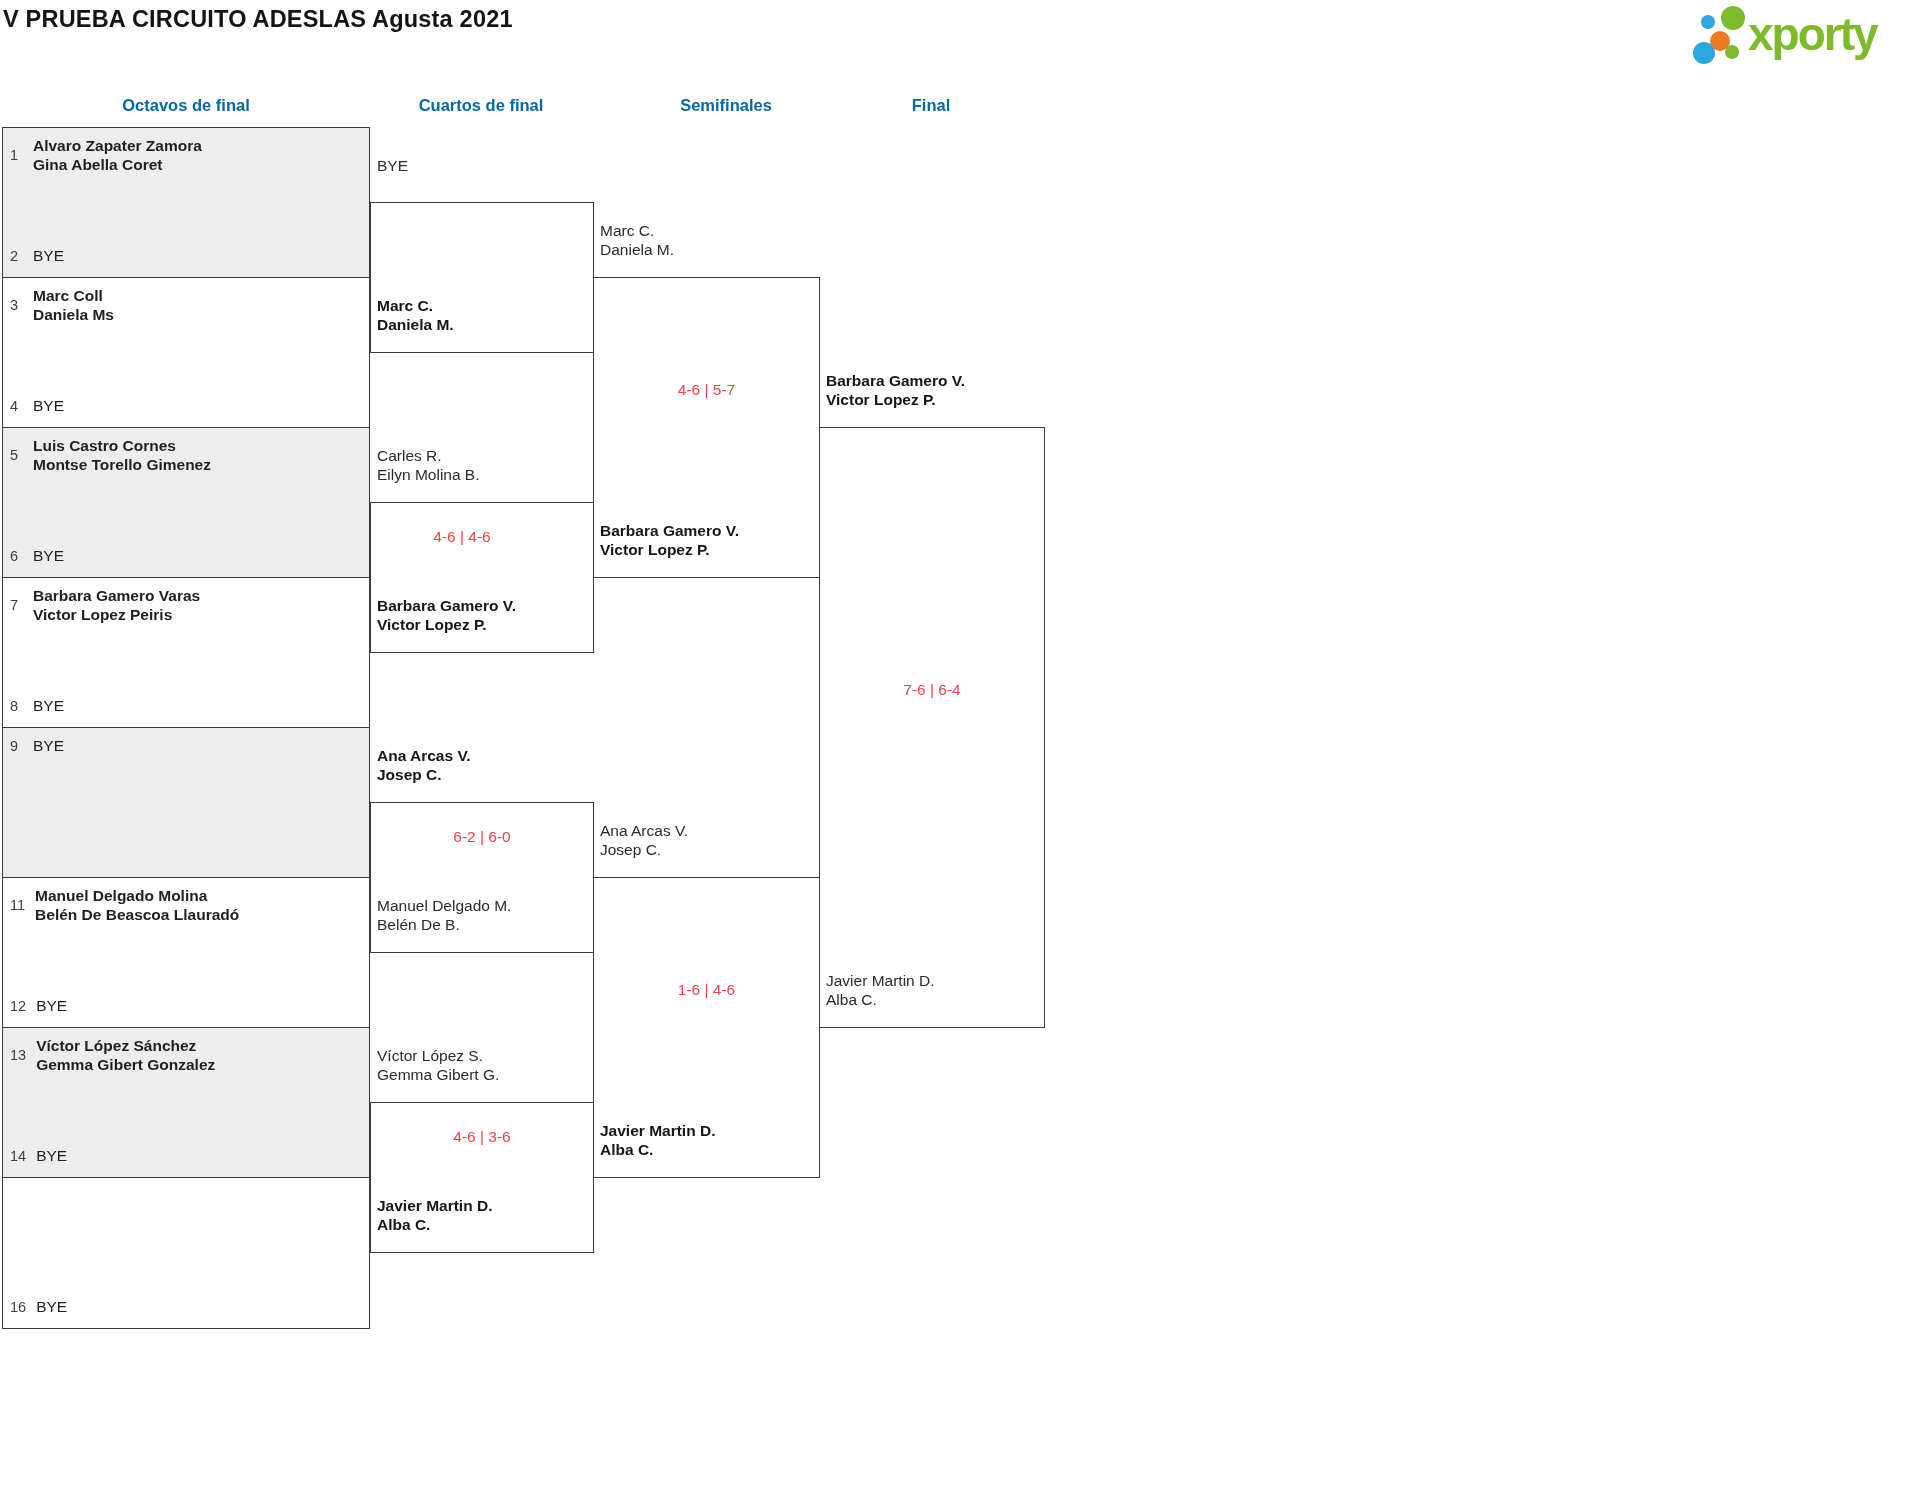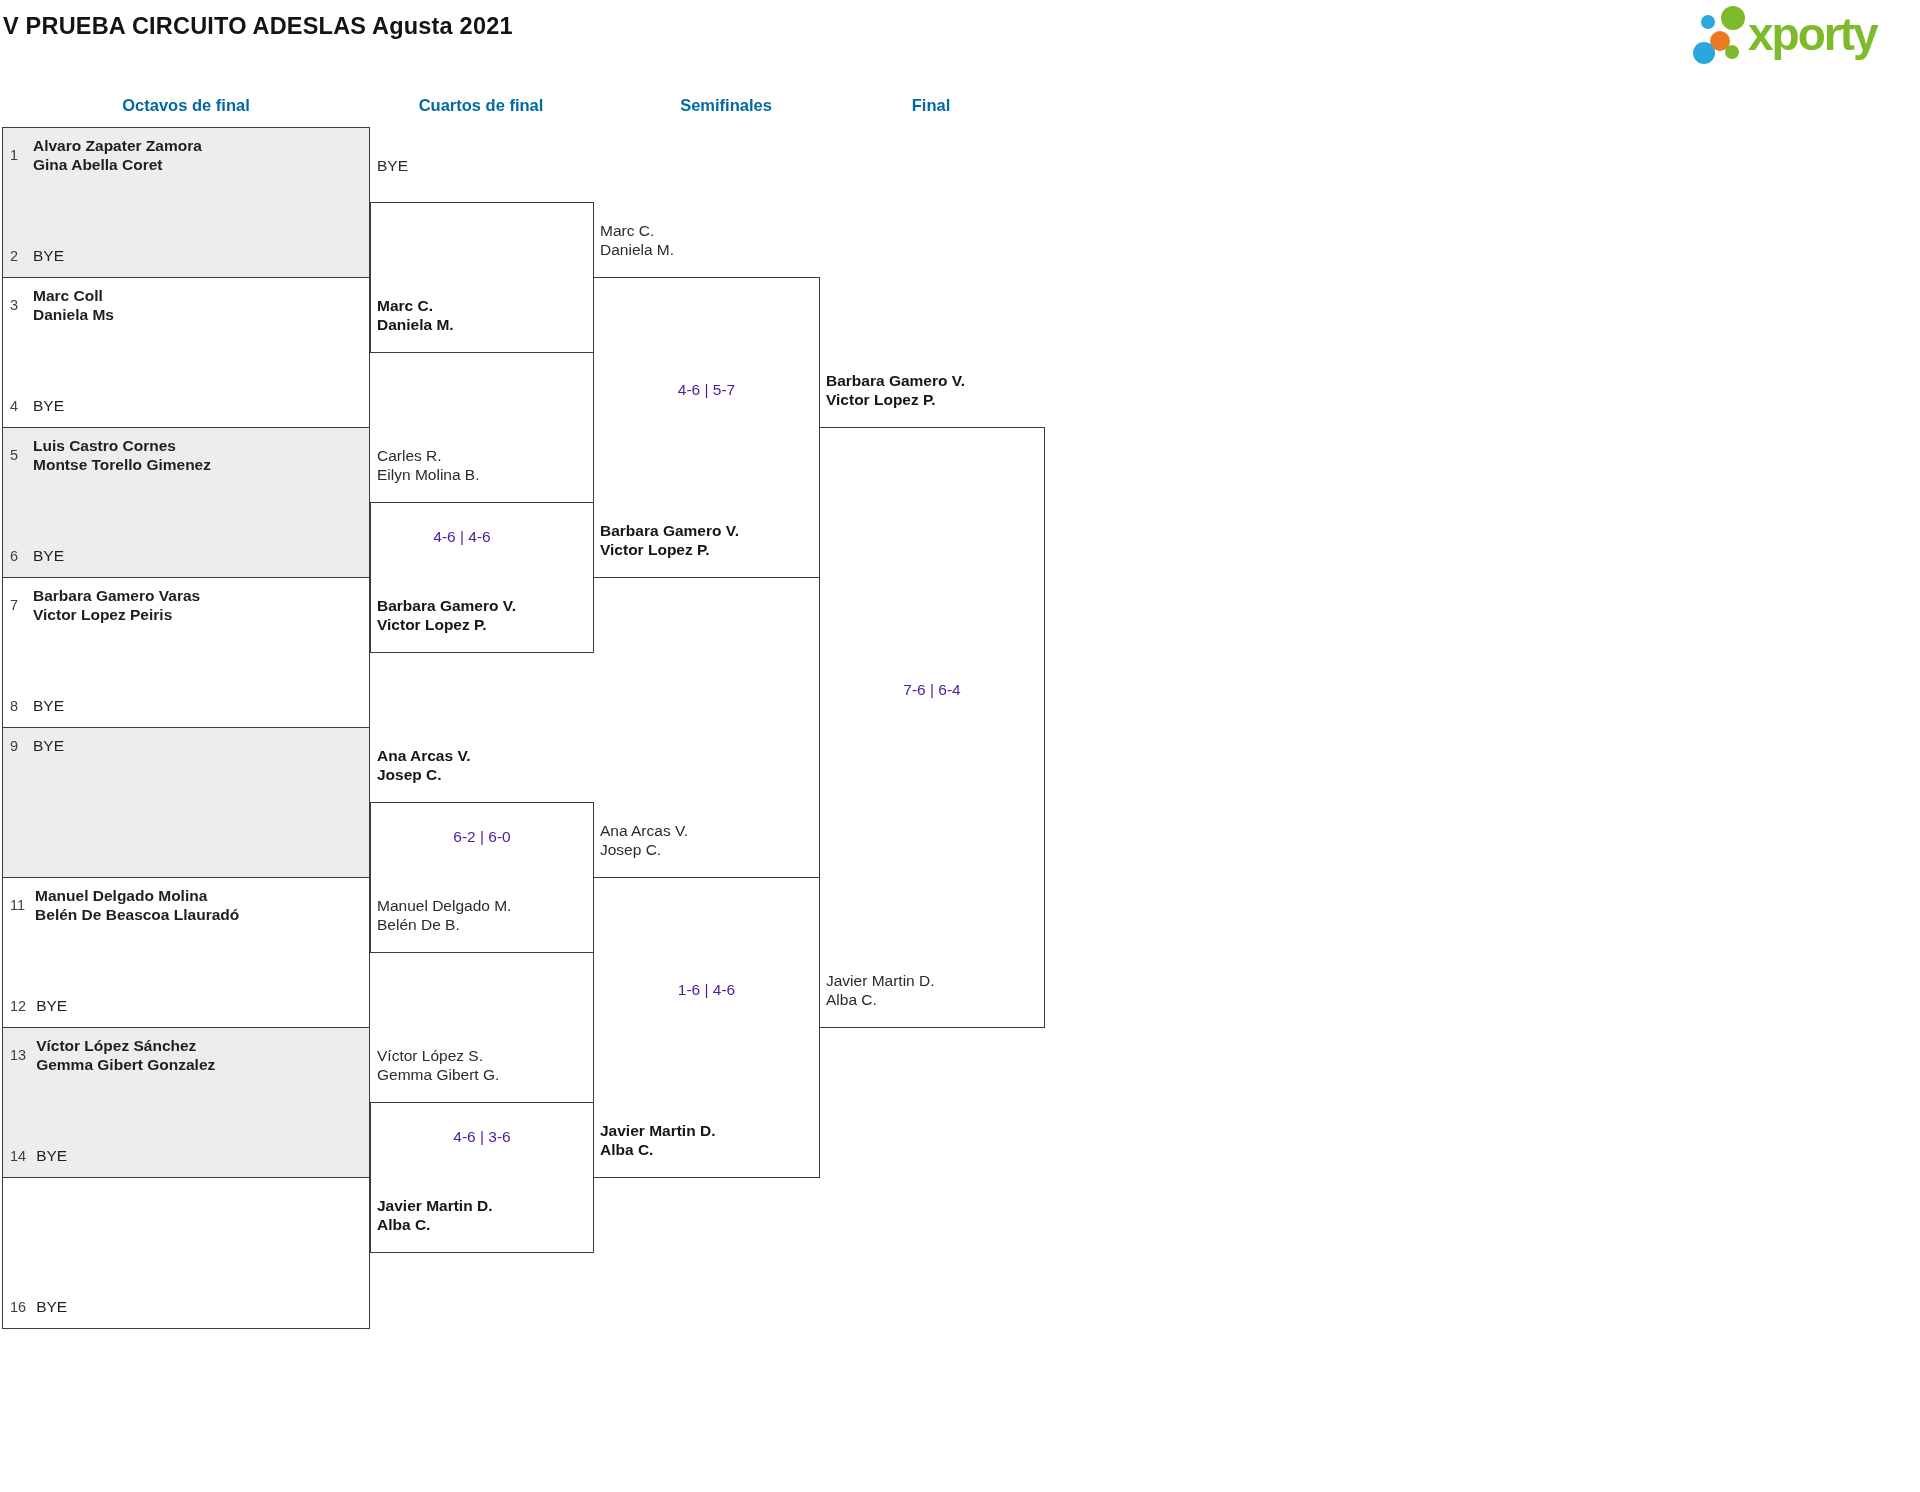--- a/index.html
+++ b/index.html
@@ -1,21 +1,21 @@
 <!DOCTYPE html>
 <html><head>
 <meta charset="utf-8">
 <style>
   html,body{margin:0;padding:0;background:#ffffff;}
   body{font-family:"Liberation Sans", sans-serif; color:#232323;}
   .stage{position:relative;width:1920px;height:1492px;background:#fff;overflow:hidden;}
 
   
   .titleblock{position:absolute;left:3px;top:4px;}
-  .titleblock .t1,.titleblock .t2{font-size:23.5px;line-height:31px;font-weight:700;color:#141414;letter-spacing:.2px;white-space:nowrap;margin-top:7px;}
+  .titleblock .t1,.titleblock .t2{font-size:23.5px;line-height:31px;font-weight:700;color:#141414;letter-spacing:.2px;white-space:nowrap;}
 
   
   .logo{position:absolute;left:1692px;top:2px;width:230px;height:64px;}
   .logo svg{display:block;}
 
   
   .rh{position:absolute;top:96px;width:240px;text-align:center;font-size:16.5px;font-weight:700;color:#0369a1;white-space:nowrap;}
 
   
   .octavos{position:absolute;left:2px;top:127px;width:368px;height:1202px;border:1px solid #3b3b3b;box-sizing:border-box;background:#fff;}
@@ -32,21 +32,21 @@
 
   
   .mbox{position:absolute;border:1px solid #3b3b3b;box-sizing:border-box;background:transparent;}
 
   
   .plabel{position:absolute;width:205px;font-size:15.5px;line-height:19px;color:#2b2b2b;font-weight:400;}
   .plabel div:empty{display:none;}
   .plabel.w{font-weight:700;color:#161616;}
 
   
-  .score{position:absolute;height:22px;line-height:22px;text-align:center;font-size:15.5px;color:#4c1d95;white-space:nowrap;}
+  .score{position:absolute;height:22px;line-height:22px;text-align:center;font-size:15.5px;color:#ef4444;white-space:nowrap;}
 </style>
 </head>
 <body>
 
 <div class="stage">
 
   <div class="titleblock">
     <div class="t1">V PRUEBA CIRCUITO ADESLAS Agusta 2021</div>
   </div>
 

